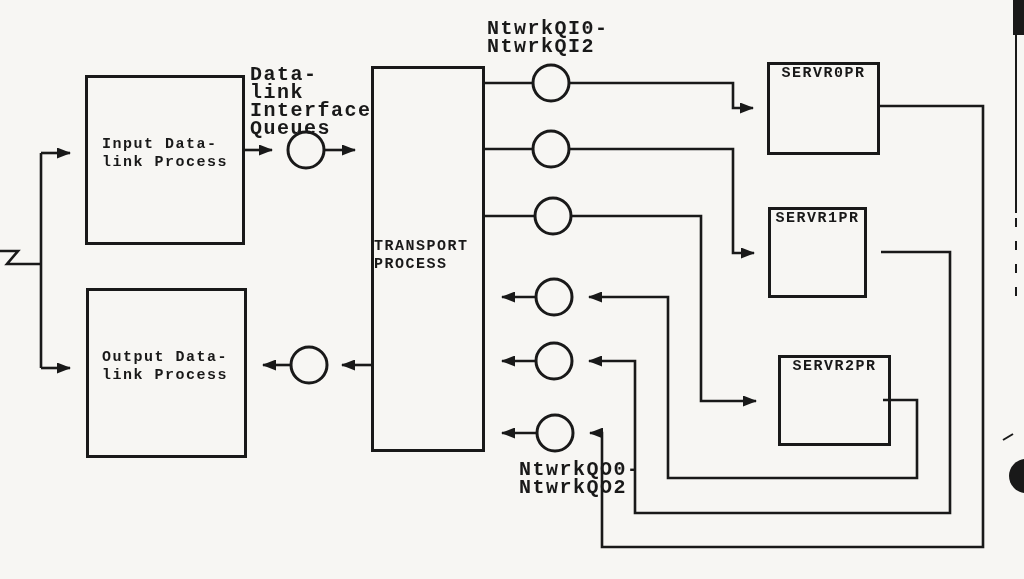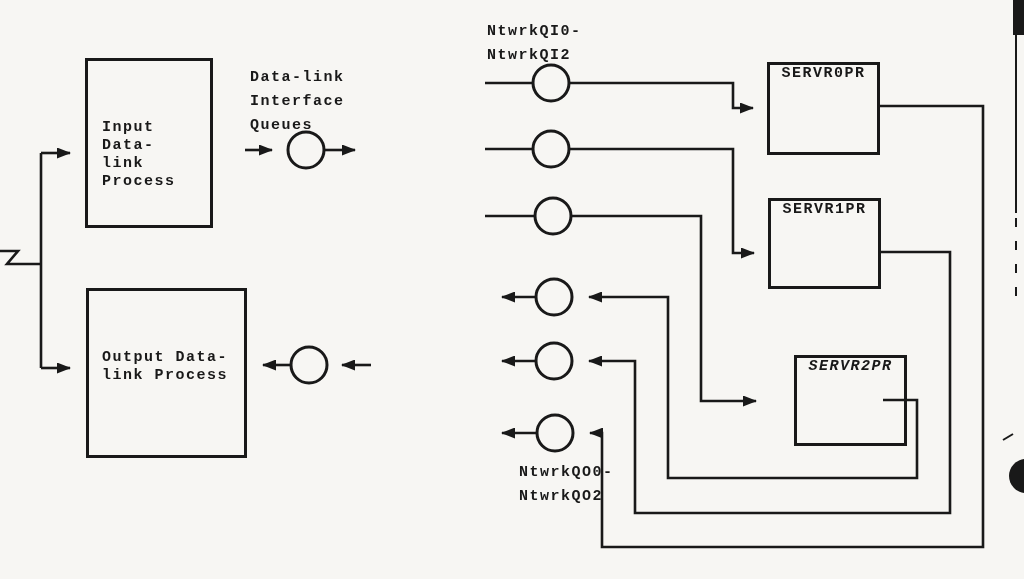--- a/index.html
+++ b/index.html
@@ -8,21 +8,21 @@
     background:#f7f6f3; overflow:hidden;
     font-family:"Liberation Mono","DejaVu Sans Mono",monospace;
     color:#191919;
   }
   .stage svg { position:absolute; left:0; top:0; }
   .wire { fill:none; stroke:#191919; stroke-width:2.6; }
   .thin { fill:none; stroke:#191919; stroke-width:2; }
   .queue { fill:#f7f6f3; stroke:#191919; stroke-width:3; }
   .box { position:absolute; border:3px solid #191919; box-sizing:border-box; background:transparent; }
   .lbl {
-    position:absolute; font-size:15px; line-height:24px; font-weight:700;
+    position:absolute; font-size:20px; line-height:18px; font-weight:700;
     letter-spacing:1.5px; white-space:pre-line;
   }
   .inlbl { font-size:15px; line-height:18px; font-weight:700; letter-spacing:1.5px; white-space:pre-line; position:absolute; }
   .flexbox { display:flex; justify-content:center; }
   .ctr { text-align:left; }
 </style>
 </head>
 <body>
 
 <div class="stage">
@@ -70,40 +70,44 @@
     <circle class="queue" cx="554" cy="361" r="18"></circle>
     <circle class="queue" cx="555" cy="433" r="18"></circle>
 
     <rect x="1013" y="0" width="11" height="35" fill="#191919"></rect>
     <line class="thin" x1="1016" y1="35" x2="1016" y2="213" stroke-width="3"></line>
     <line class="thin" x1="1016" y1="218" x2="1016" y2="300" stroke-dasharray="9 14"></line>
     <circle cx="1026" cy="476" r="17" fill="#191919"></circle>
     <line class="thin" x1="1003" y1="440" x2="1013" y2="434"></line>
   </svg>
 
-  <div class="box" style="left:85px; top:58px; width:128px; height:170px;text-decoration:underline;">
+  <div class="box" style="left:85px; top:75px; width:160px; height:170px;text-decoration:underline;">
     <div class="inlbl" style="left:14px; top:58px;">Input Data-
 link Process</div>
   </div>
 
   <div class="box" style="left:86px; top:288px; width:161px; height:170px;">
     <div class="inlbl" style="left:13px; top:58px;">Output Data-
 link Process</div>
   </div>
 
+  <div class="box" style="left:371px; top:66px; width:114px; height:386px;">
+    <div class="inlbl ctr" style="left:0; top:169px; width:108px;">TRANSPORT
+PROCESS</div>
+  </div>
 
   <div class="box flexbox" style="left:767px; top:62px; width:113px; height:93px;">
     <span class="inlbl" style="position:static;">SERVR0PR</span>
   </div>
 
-  <div class="box flexbox" style="left:768px; top:198px; width:113px; height:91px;">
+  <div class="box flexbox" style="left:768px; top:207px; width:99px; height:91px;">
     <span class="inlbl" style="position:static;">SERVR1PR</span>
   </div>
 
-  <div class="box flexbox" style="left:794px; top:355px; width:113px; height:91px;font-style:italic;">
+  <div class="box flexbox" style="left:778px; top:355px; width:113px; height:91px;">
     <span class="inlbl" style="position:static;">SERVR2PR</span>
   </div>
 
   <div class="lbl ctr" style="left:250px; top:66px; width:115px;">Data-link
 Interface
 Queues</div>
 
   <div class="lbl" style="left:487px; top:20px;">NtwrkQI0-
 NtwrkQI2</div>
 

